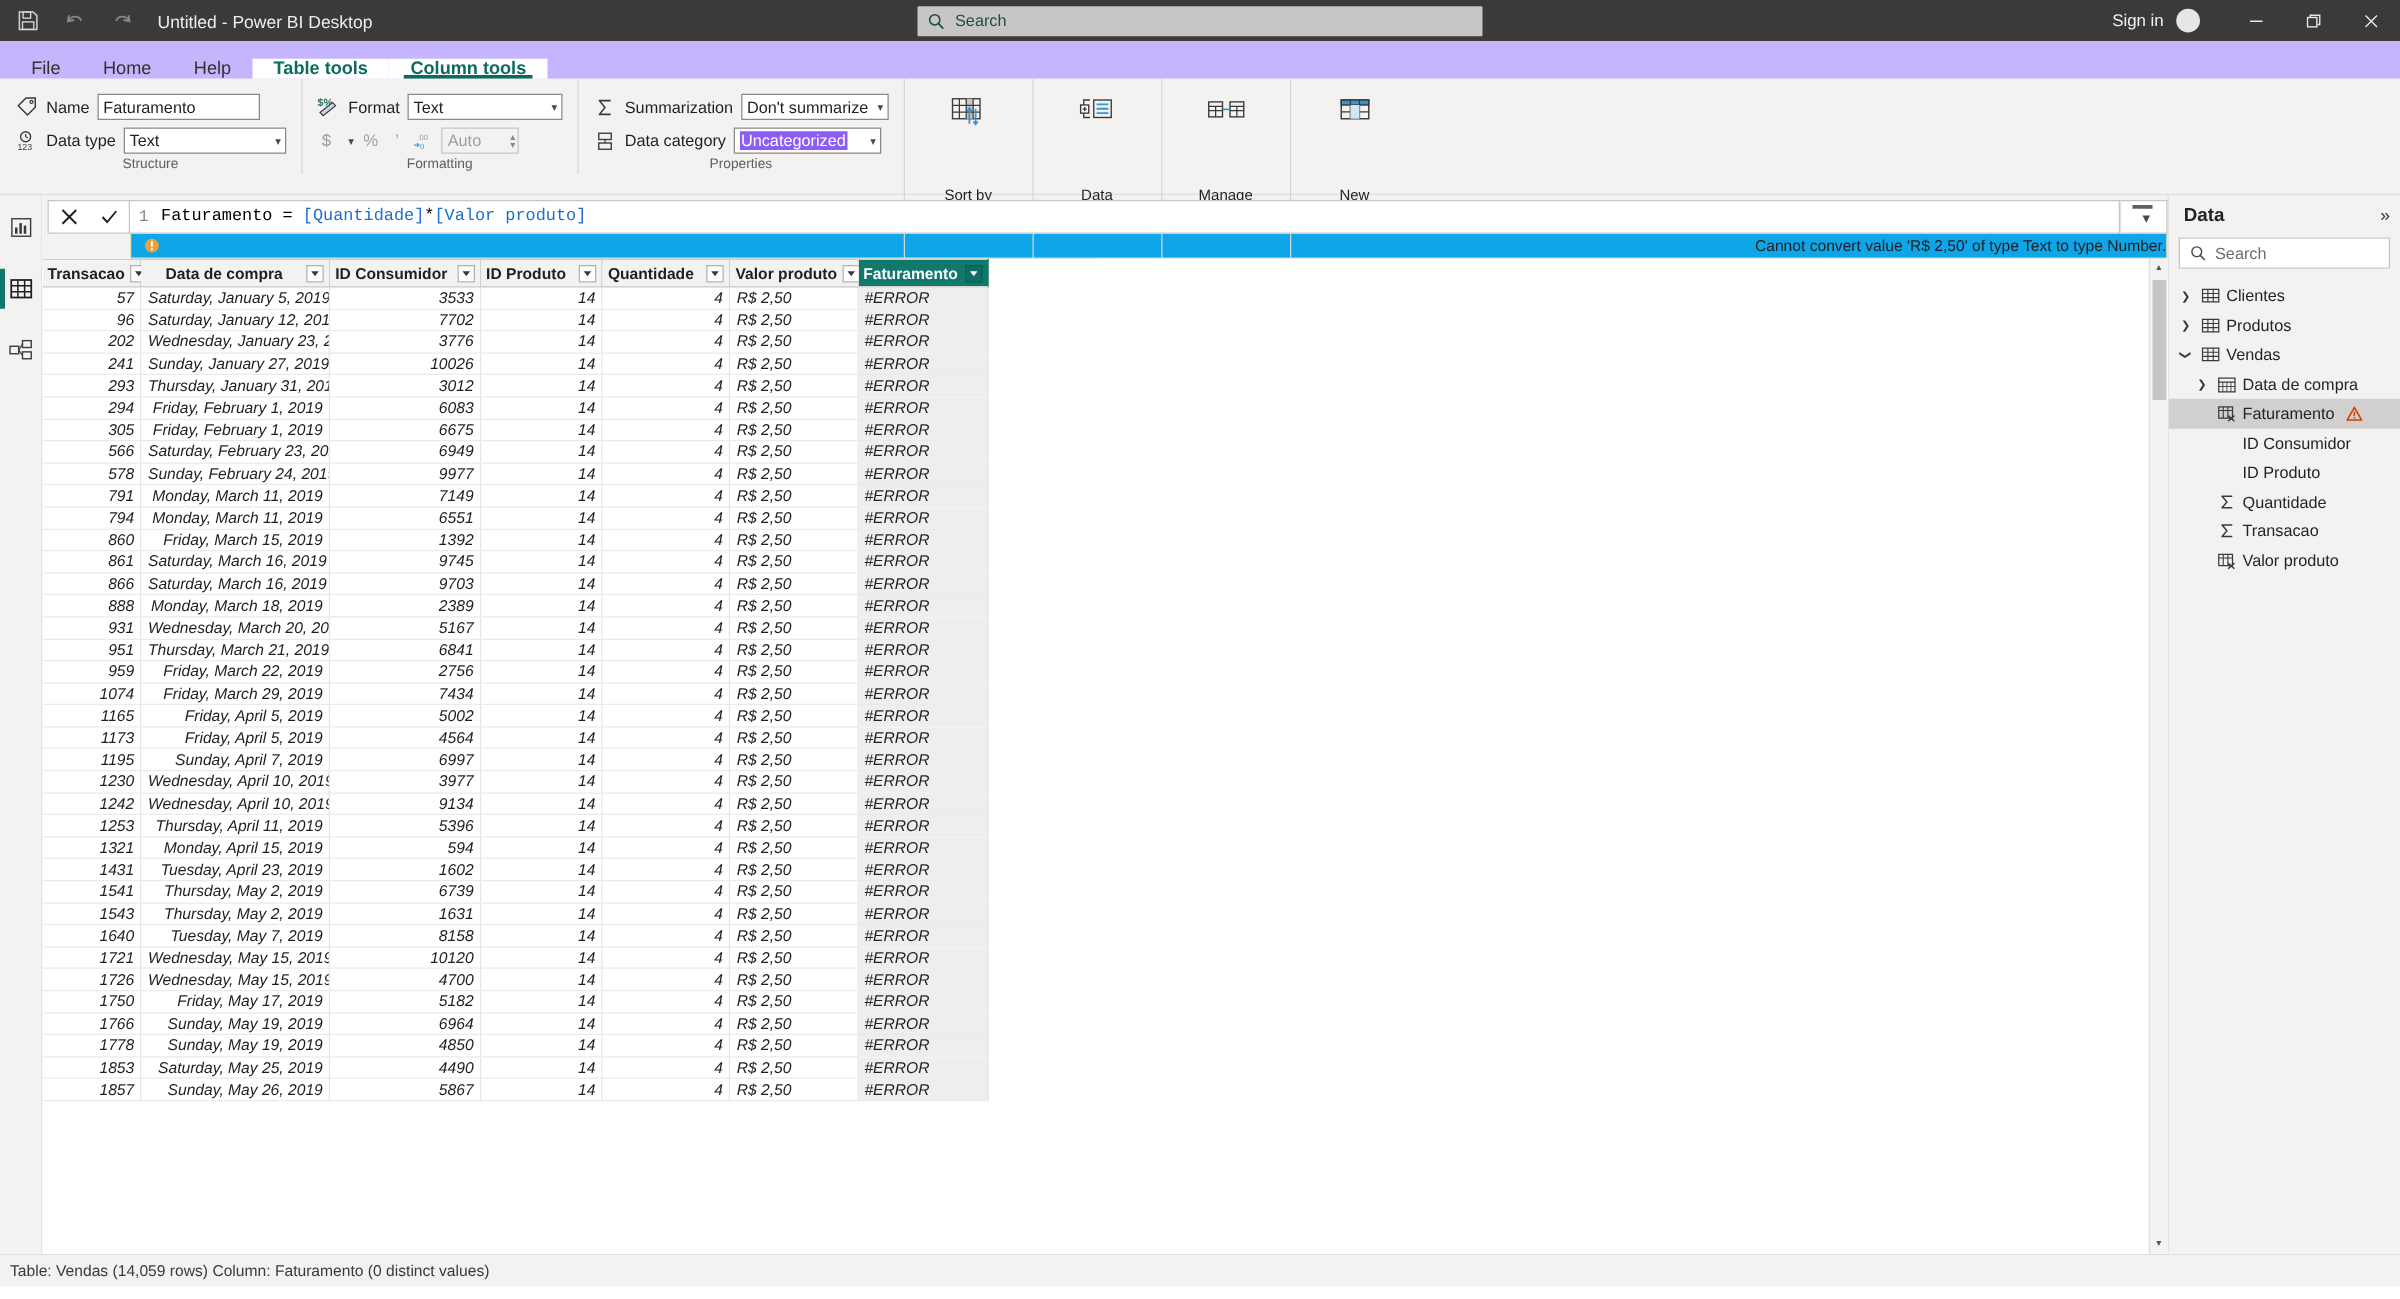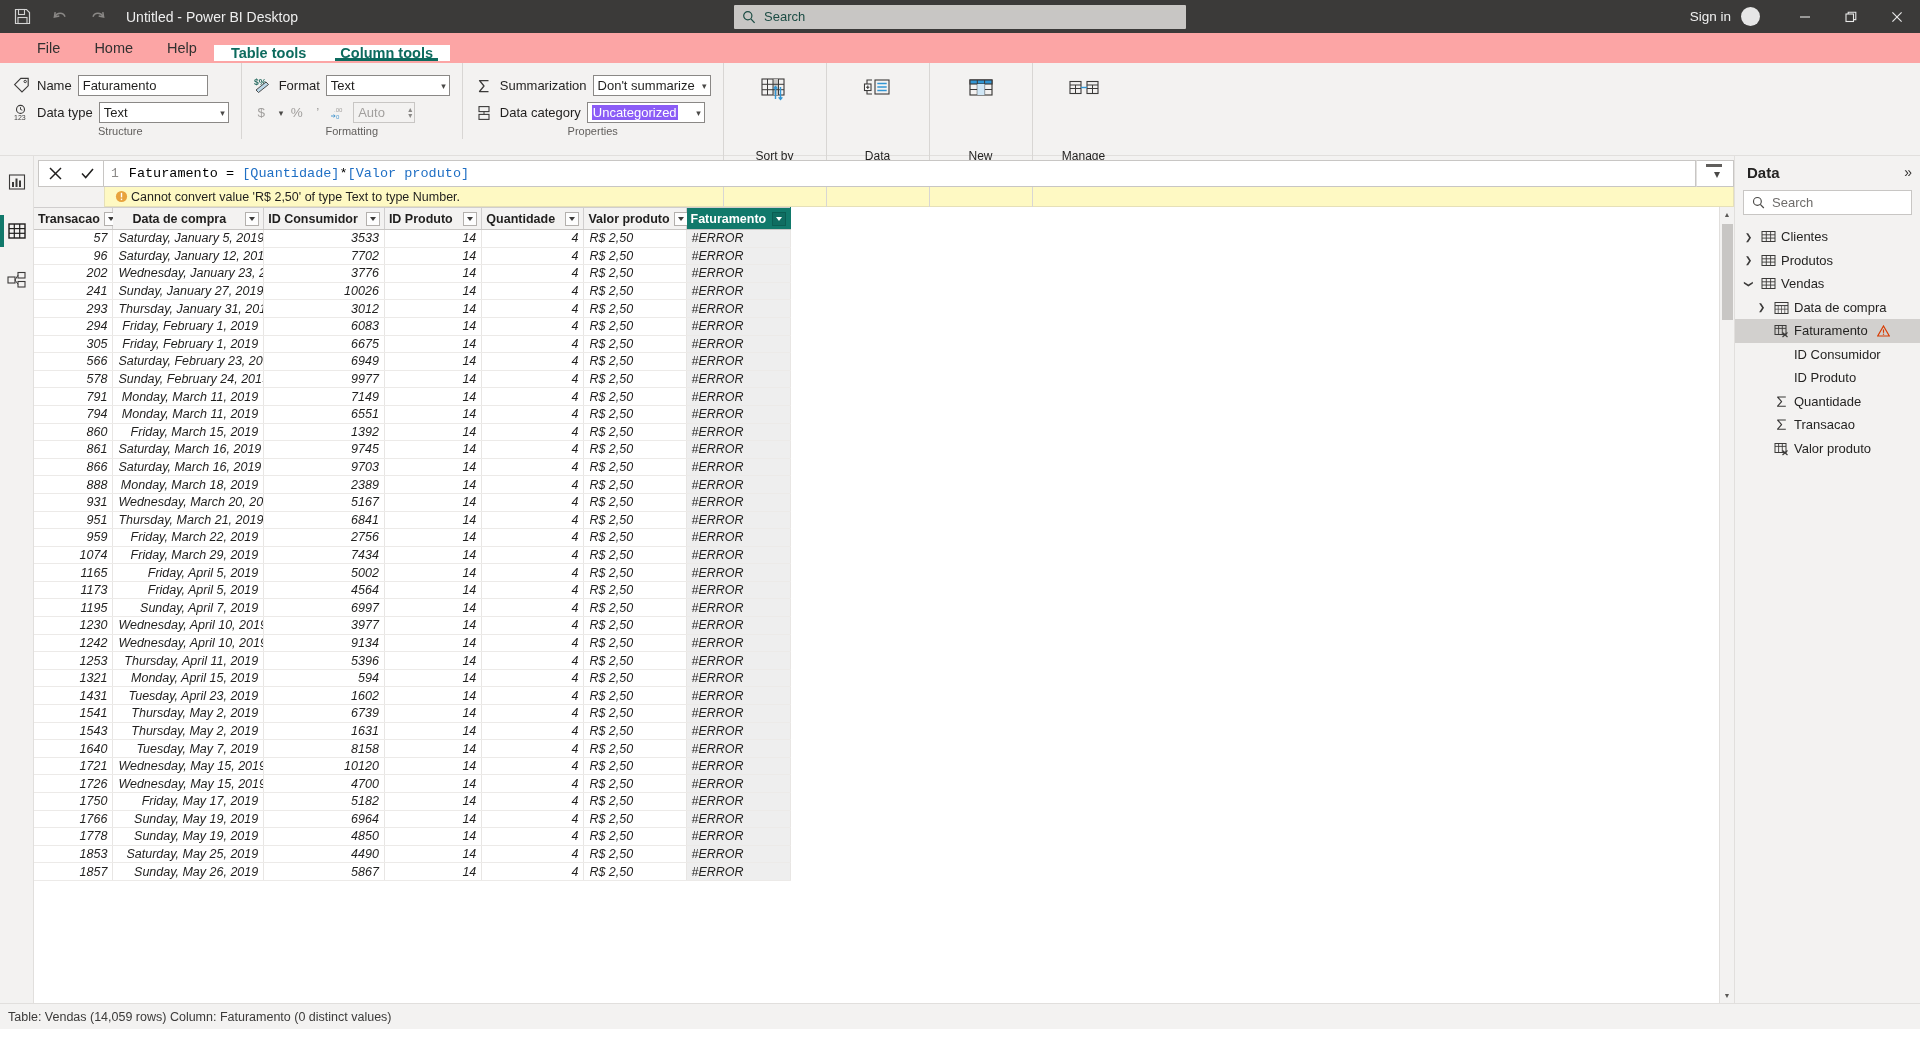--- a/index.html
+++ b/index.html
@@ -26,22 +26,22 @@
     display: flex; align-items: center; padding: 0 8px; gap: 8px;
   }
   .tb-search-text { font-size: 13px; color: #1c4c44; }
   .tb-right { position: absolute; right: 0; top: 0; height: 33px; display: flex; align-items: center; }
   .tb-signin { font-size: 13.5px; color: #f0f0f0; margin-right: 10px; white-space: nowrap;}
   .tb-avatar { width: 19px; height: 19px; border-radius: 50%; background: #e6e6e6; margin-right: 22px; }
   .win-btn { width: 46px; height: 33px; display: flex; align-items: center; justify-content: center; }
 
   
   .ribbon-tabs {
-    height: 30px; background: #fca5a5; display: flex; align-items: center;
-    padding-left: 20px; position: relative;
+    height: 30px; background: #c4b5fd; display: flex; align-items: flex-end;
+    padding-left: 8px; position: relative;
   }
   .rtab {
     padding: 0 17px; display: flex; align-items: center; font-size: 14.5px;
     color: #323130; position: relative; white-space: nowrap;
   }
   .rtab.ctx { color: #0d6b5e; font-weight: bold; margin-top: 10px; }
   .rtab.active {
     background: #ffffff; color: #0d6b5e; font-weight: bold;
   }
   .rtab.active::after {
@@ -130,23 +130,23 @@
   }
   .fnum { color: #8a8886; margin-right: 10px; font-size: 13px; }
   .ftok-ref { color: #1f6fc4; }
   .formula-collapse {
     width: 38px; border: 1px solid #c8c6c4; border-left: 1px solid #e3e1df; background: #fff;
     display: flex; align-items: center; justify-content: center; position: relative;
   }
   .fc-bar { position: absolute; top: 3px; left: 9px; width: 16px; height: 3px; background: #605e5c; }
 
   .errbar {
-    background: #fef9c3; border: 1px solid #e6e0b8; border-top: none;
-    height: 20px; display: flex; align-items: center; gap: 3px; padding-left: 10px;
-    margin-left: 66px; margin-right: 0;
+    background: #0ea5e9; border: 1px solid #e6e0b8; border-top: none;
+    height: 20px; display: flex; align-items: center; gap: 15px; padding-left: 10px;
+    margin-left: 66px; margin-right: 0; justify-content: space-between;
   }
   .errbar-text { font-size: 12.5px; color: #201f1e; }
 
   
   .grid-wrap { flex: 1; display: flex; min-height: 0; background: #fff; position: relative; }
   .grid-scroll { flex: 1; overflow: hidden; }
   table.dgrid { border-collapse: collapse; width: 757px; table-layout: fixed; }
   table.dgrid th {
     background: #f3f2f1; border-right: 1px solid #d0cece; border-bottom: 1px solid #c8c6c4;
     border-top: 1px solid #d0cece;
@@ -441,57 +441,57 @@
         <span class="bb-lbl"><span>groups</span><span class="bb-chev"> ▾</span></span>
       </div>
     </div>
     <div class="rgroup-label">Groups</div>
   </div>
 
   <div class="rgroup">
     <div class="rgroup-body">
       <div class="bigbtn">
         <span class="bb-ico">
-          <svg width="30" height="26" viewBox="0 0 30 26">
-            <rect x="4" y="3" width="22" height="15" fill="none" stroke="#3b3a39" stroke-width="1.15"></rect>
-            <rect x="4" y="3" width="22" height="4" fill="#3196d4" stroke="#3b3a39" stroke-width="1.15"></rect>
-            <line x1="11.3" y1="3" x2="11.3" y2="18" stroke="#3b3a39" stroke-width="1"></line>
-            <line x1="18.6" y1="3" x2="18.6" y2="18" stroke="#3b3a39" stroke-width="1"></line>
-            <line x1="4" y1="12.5" x2="26" y2="12.5" stroke="#3b3a39" stroke-width="1"></line>
-            <rect x="11.3" y="7" width="7.3" height="11" fill="#cfe6f5"></rect>
-          </svg>
-        </span>
-        <span class="bb-lbl">New</span>
-        <span class="bb-lbl">column</span>
-      </div>
-    </div>
-    <div class="rgroup-label">Calculations</div>
-  </div>
-
-  <div class="rgroup">
-    <div class="rgroup-body">
-      <div class="bigbtn">
-        <span class="bb-ico">
           <svg width="32" height="26" viewBox="0 0 32 26">
             <rect x="2" y="4.5" width="11" height="12" fill="none" stroke="#3b3a39" stroke-width="1.1"></rect>
             <line x1="2" y1="8" x2="13" y2="8" stroke="#3b3a39" stroke-width="1"></line>
             <line x1="2" y1="11.5" x2="13" y2="11.5" stroke="#3b3a39" stroke-width="1"></line>
             <line x1="7.5" y1="8" x2="7.5" y2="16.5" stroke="#3b3a39" stroke-width="1"></line>
             <rect x="19" y="4.5" width="11" height="12" fill="none" stroke="#3b3a39" stroke-width="1.1"></rect>
             <line x1="19" y1="8" x2="30" y2="8" stroke="#3b3a39" stroke-width="1"></line>
             <line x1="19" y1="11.5" x2="30" y2="11.5" stroke="#3b3a39" stroke-width="1"></line>
             <line x1="24.5" y1="8" x2="24.5" y2="16.5" stroke="#3b3a39" stroke-width="1"></line>
             <line x1="13" y1="10.5" x2="19" y2="10.5" stroke="#3196d4" stroke-width="1.4"></line>
           </svg>
         </span>
         <span class="bb-lbl">Manage</span>
         <span class="bb-lbl">relationships</span>
       </div>
     </div>
     <div class="rgroup-label">Relationships</div>
+  </div>
+
+  <div class="rgroup">
+    <div class="rgroup-body">
+      <div class="bigbtn">
+        <span class="bb-ico">
+          <svg width="30" height="26" viewBox="0 0 30 26">
+            <rect x="4" y="3" width="22" height="15" fill="none" stroke="#3b3a39" stroke-width="1.15"></rect>
+            <rect x="4" y="3" width="22" height="4" fill="#3196d4" stroke="#3b3a39" stroke-width="1.15"></rect>
+            <line x1="11.3" y1="3" x2="11.3" y2="18" stroke="#3b3a39" stroke-width="1"></line>
+            <line x1="18.6" y1="3" x2="18.6" y2="18" stroke="#3b3a39" stroke-width="1"></line>
+            <line x1="4" y1="12.5" x2="26" y2="12.5" stroke="#3b3a39" stroke-width="1"></line>
+            <rect x="11.3" y="7" width="7.3" height="11" fill="#cfe6f5"></rect>
+          </svg>
+        </span>
+        <span class="bb-lbl">New</span>
+        <span class="bb-lbl">column</span>
+      </div>
+    </div>
+    <div class="rgroup-label">Calculations</div>
   </div>
 
 </div>
 
 <div class="main">
 
   <div class="leftnav">
     <div class="lnav-item">
       <svg width="18" height="18" viewBox="0 0 18 18">
           <rect x="1.5" y="2" width="15" height="14" fill="none" stroke="#3b3a39" stroke-width="1.1"></rect>

